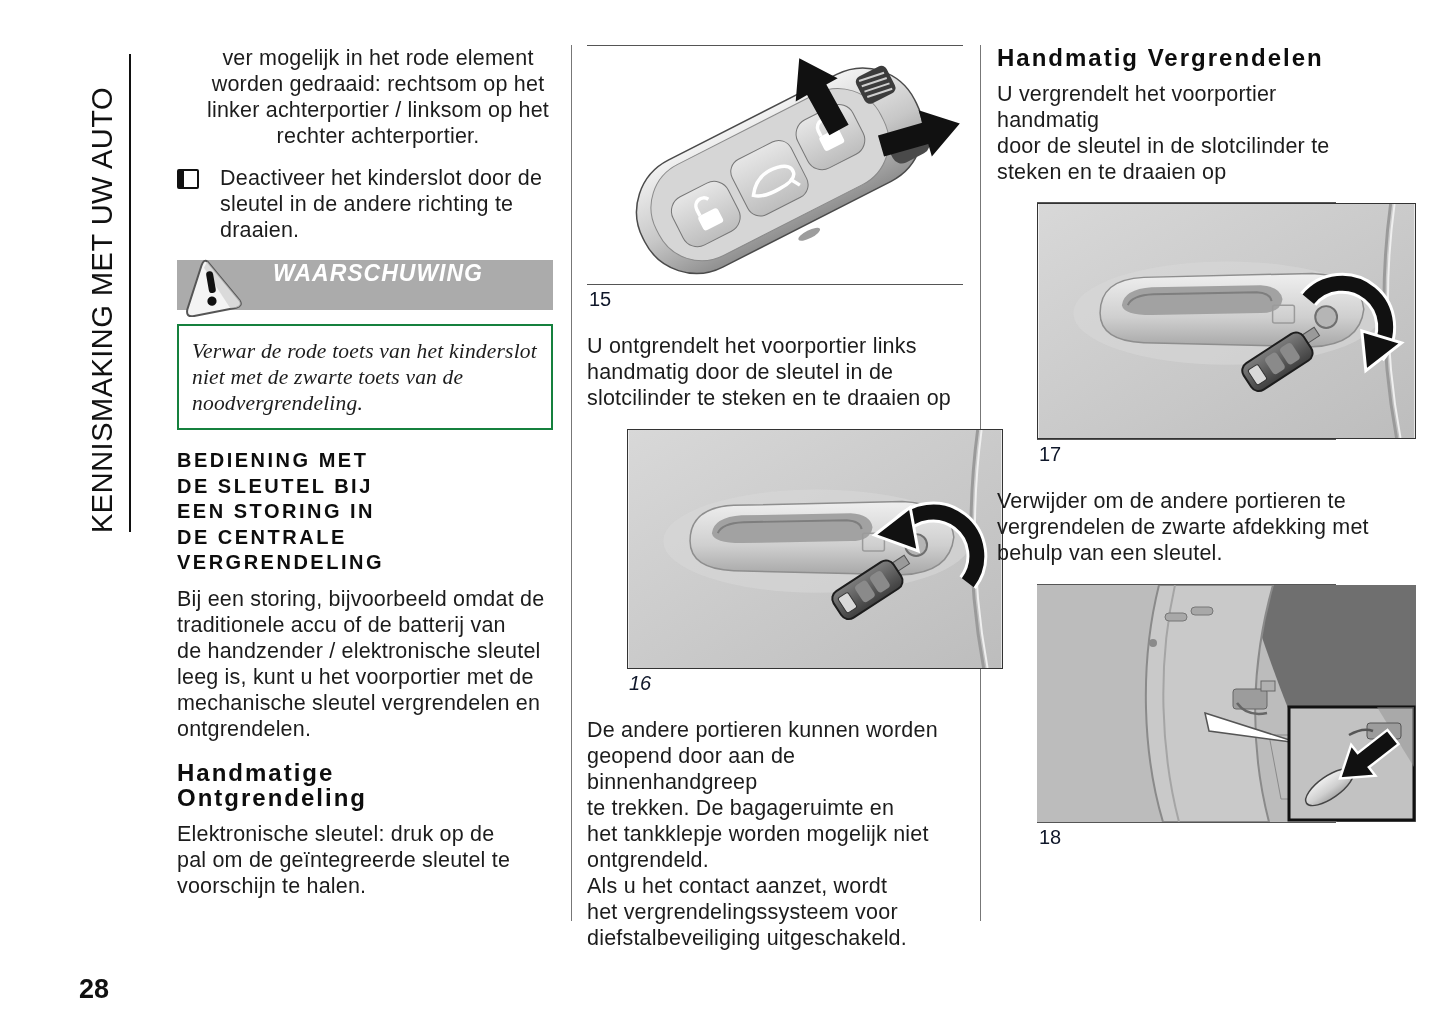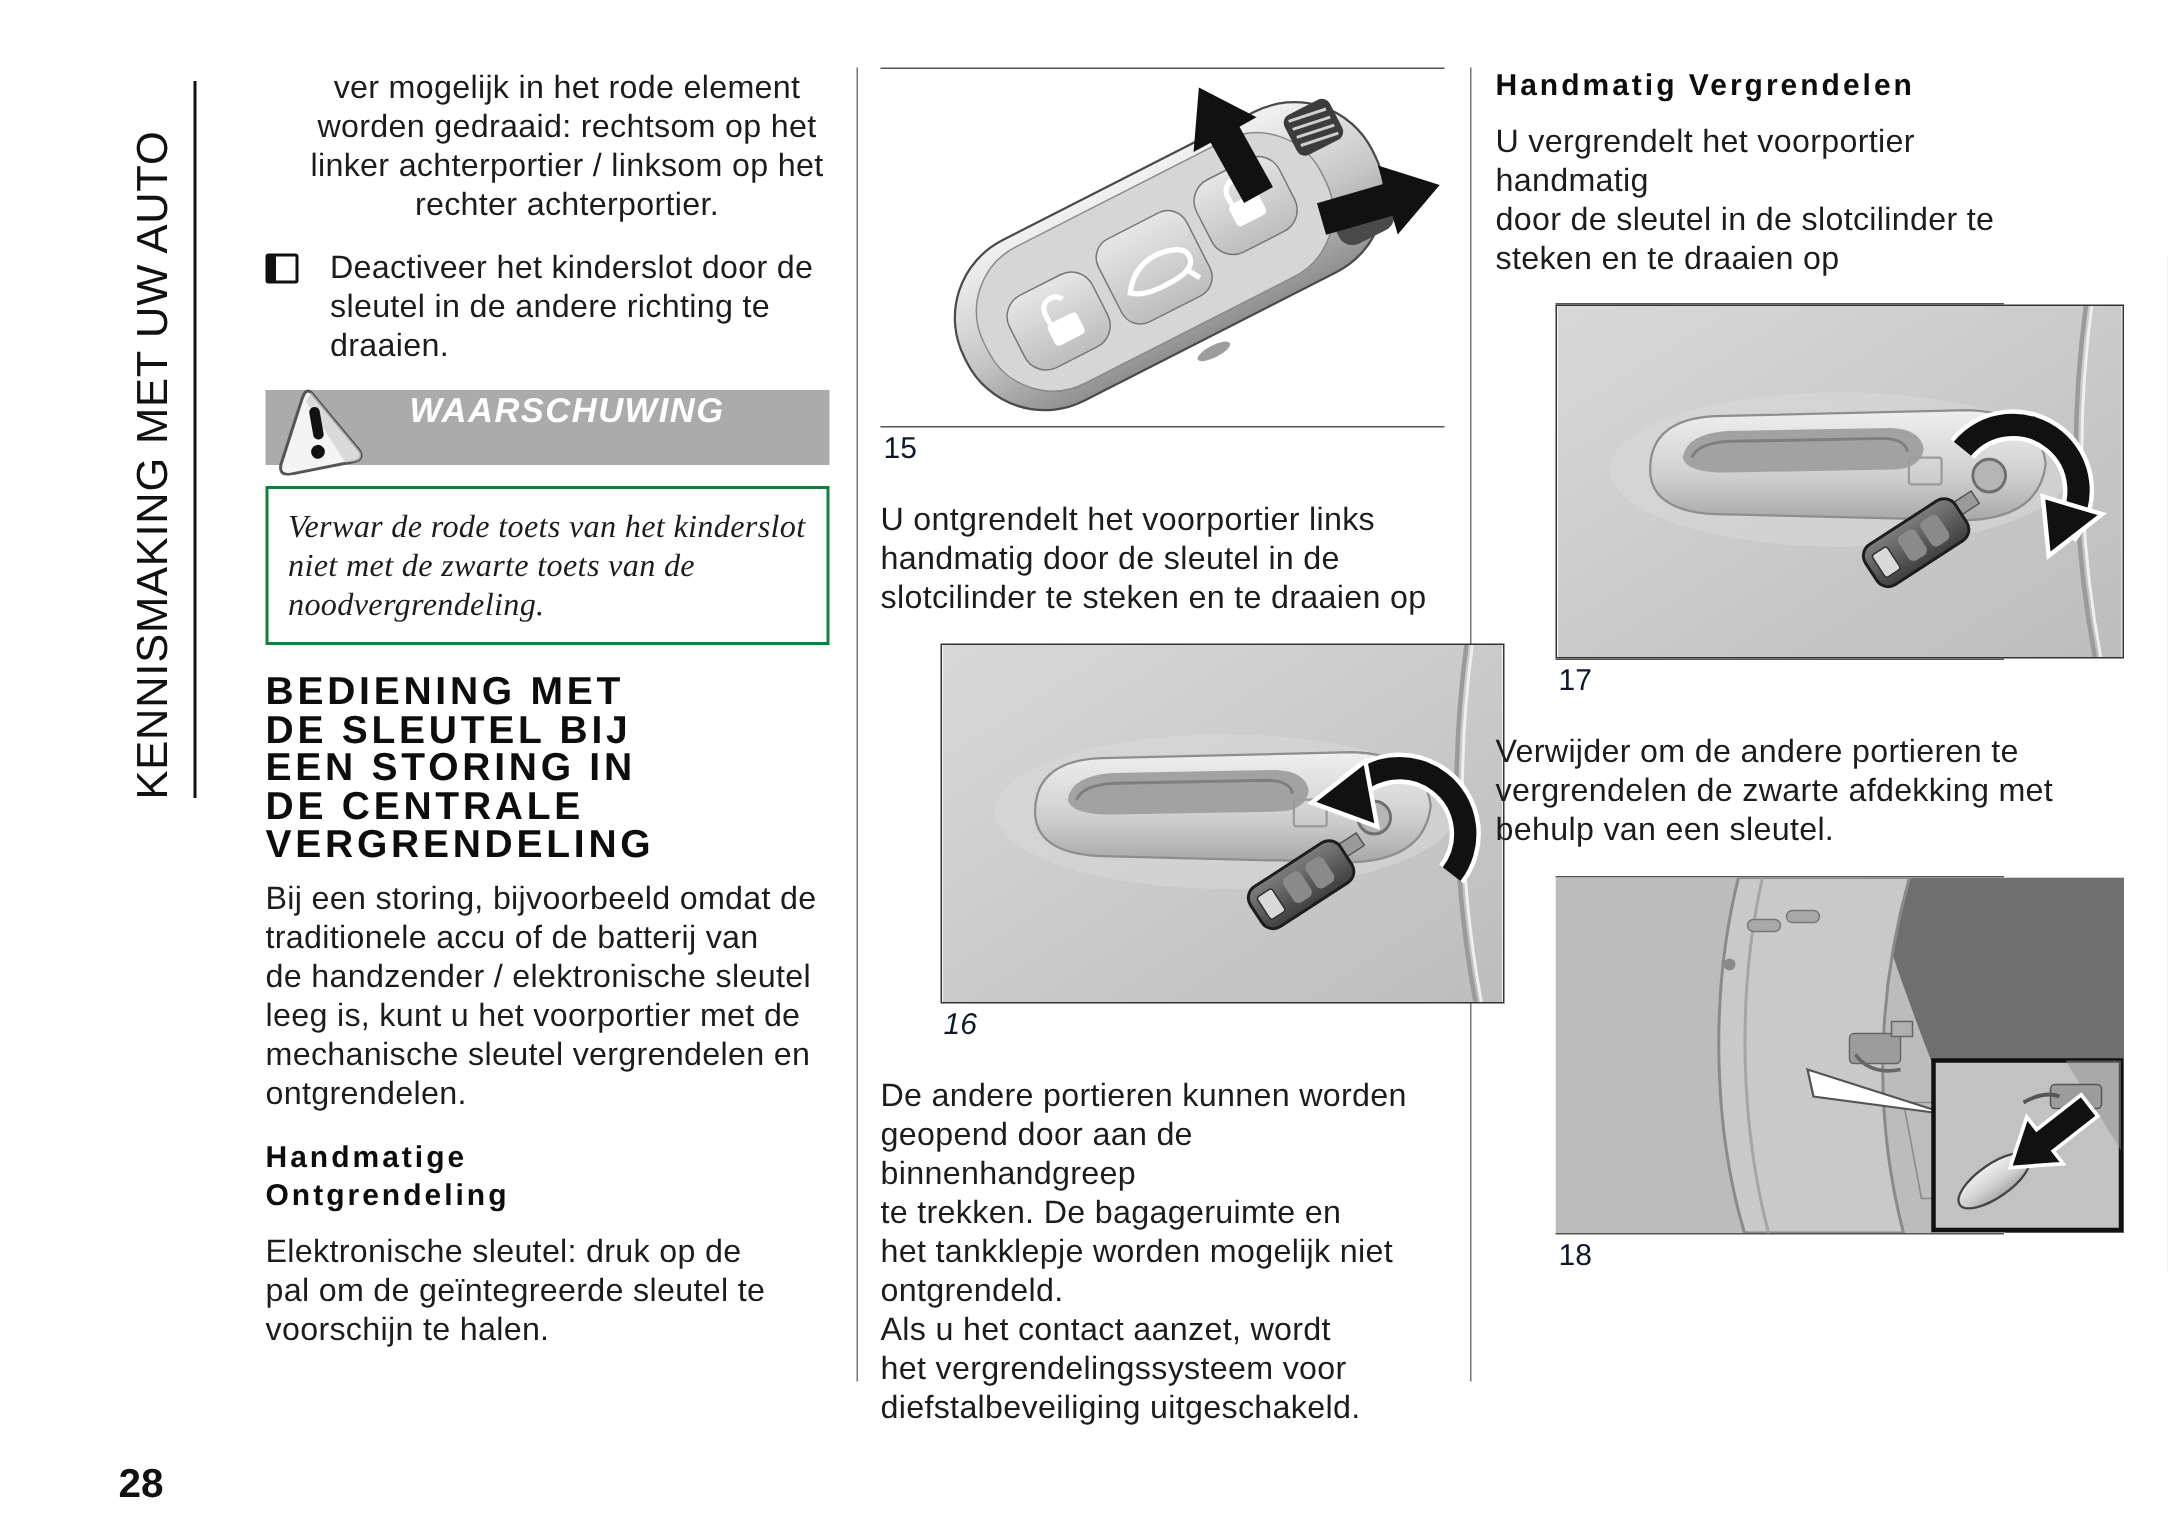--- a/index.html
+++ b/index.html
@@ -17,23 +17,23 @@
   .col-left{left:177px;width:376px;}
   .col-mid{left:587px;width:376px;}
   .col-right{left:997px;width:379px;}
   
   .body-txt{font-size:21.5px;line-height:26px;letter-spacing:0.2px;color:#1c1c1c;margin:0;}
   .pre{white-space:pre-line;}
   .indent{margin-left:26px;margin-top:5px;text-align:center;}
   .bullet-row{display:flex;gap:21px;margin-top:16px;}
   .bullet-glyph{flex:none;width:13px;height:16px;border:2.5px solid #111;border-left-width:7px;
         border-radius:2px;margin-top:4px;}
-  .h-caps{font-size:26px;font-weight:bold;letter-spacing:2.5px;line-height:25.5px;color:#0d0d0d;
+  .h-caps{font-size:20px;font-weight:bold;letter-spacing:2.5px;line-height:25.5px;color:#0d0d0d;
         margin:18px 0 0 0;}
-  .h-mixed{font-size:20px;font-weight:bold;letter-spacing:2px;line-height:25.5px;color:#0d0d0d;margin:0;}
+  .h-mixed{font-size:24px;font-weight:bold;letter-spacing:2px;line-height:25.5px;color:#0d0d0d;margin:0;}
   
   .warn-banner{position:relative;margin-top:17px;height:50px;background:#ababab;
         display:flex;align-items:flex-start;justify-content:center;padding-left:26px;box-sizing:border-box;}
   .warn-banner span{font-size:23px;font-weight:bold;font-style:italic;color:#fff;letter-spacing:1px;}
   .warn-tri{position:absolute;left:3px;top:-3px;}
   .note-box{margin-top:14px;border:2px solid #15803d;padding:12px 13px;font-family:Liberation Serif, serif;}
   .note-box p{font-style:italic;}
   
   .fig{margin-top:16px;}
   .fig-rule{height:0;border-top:1.5px solid #555;}

